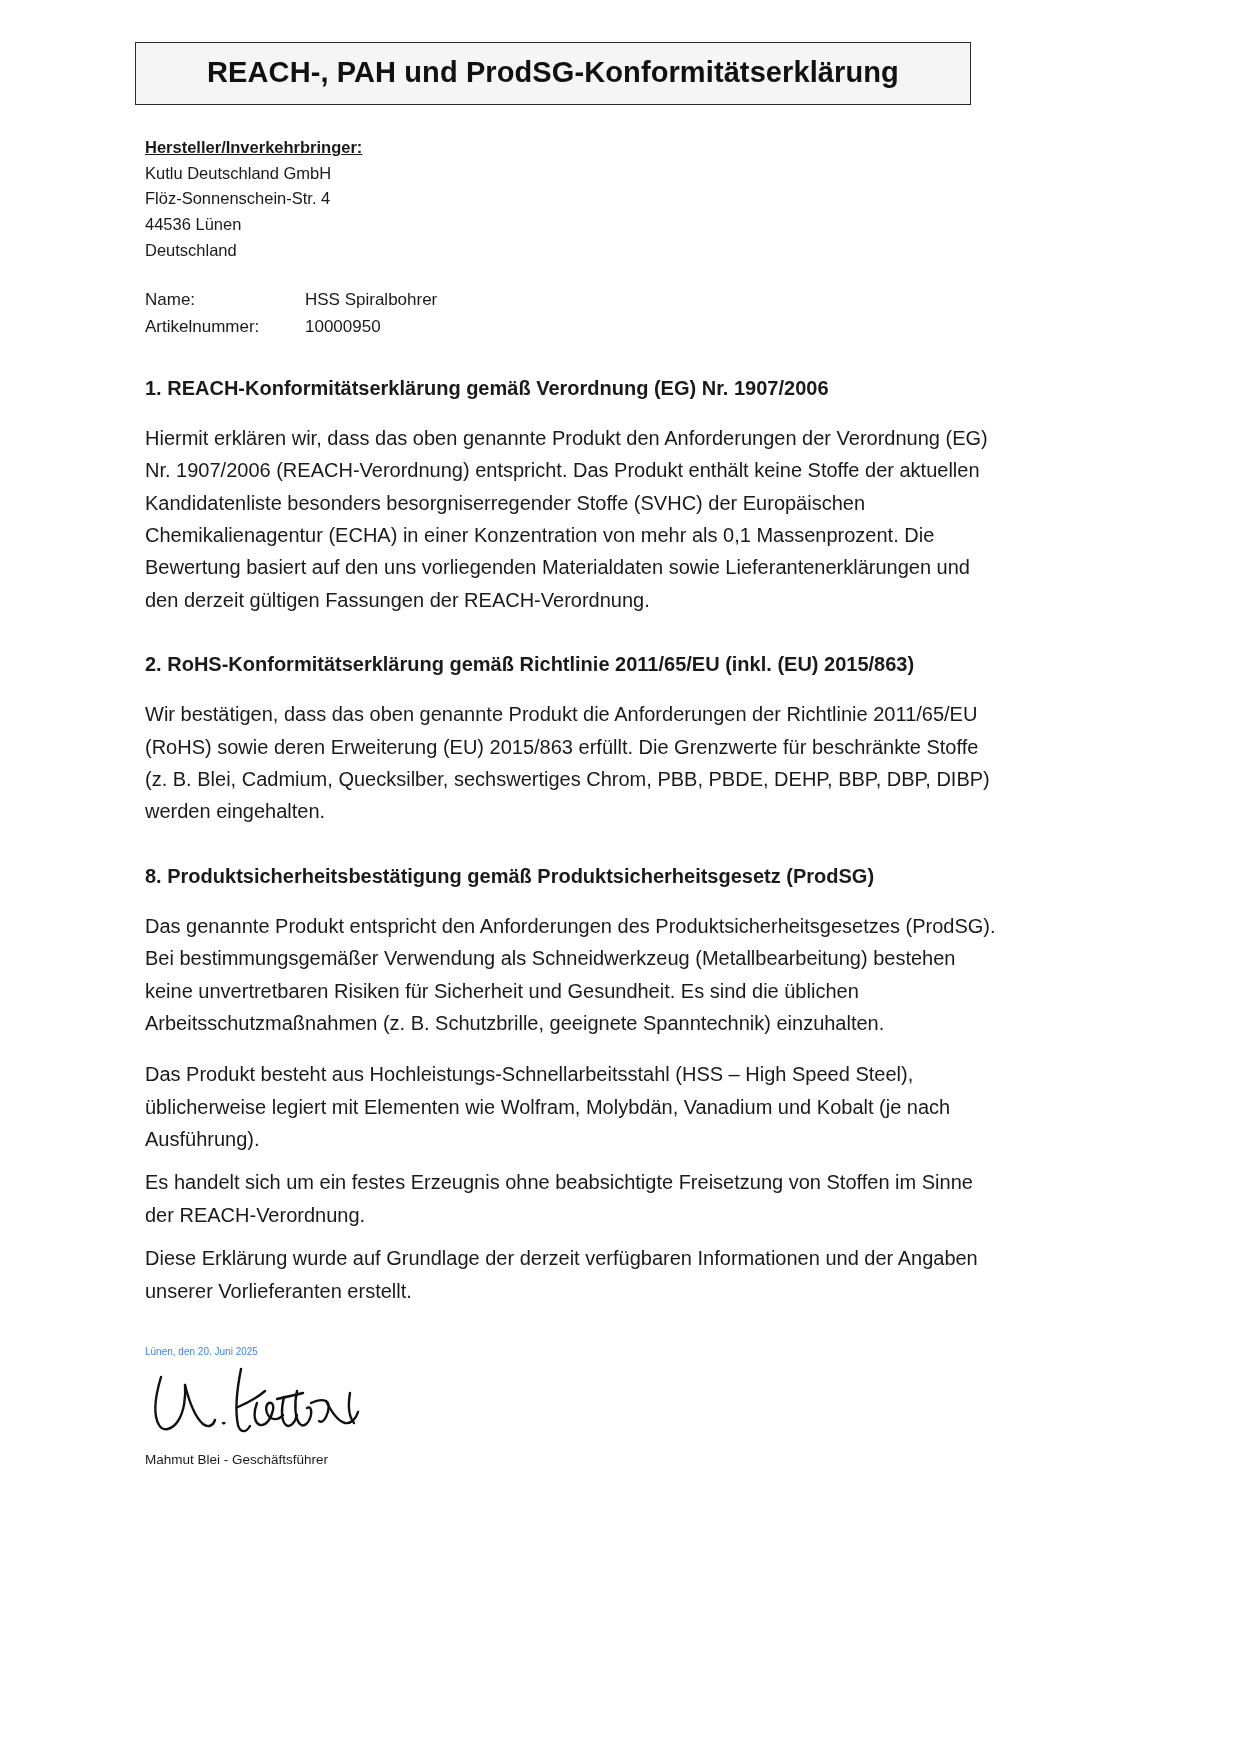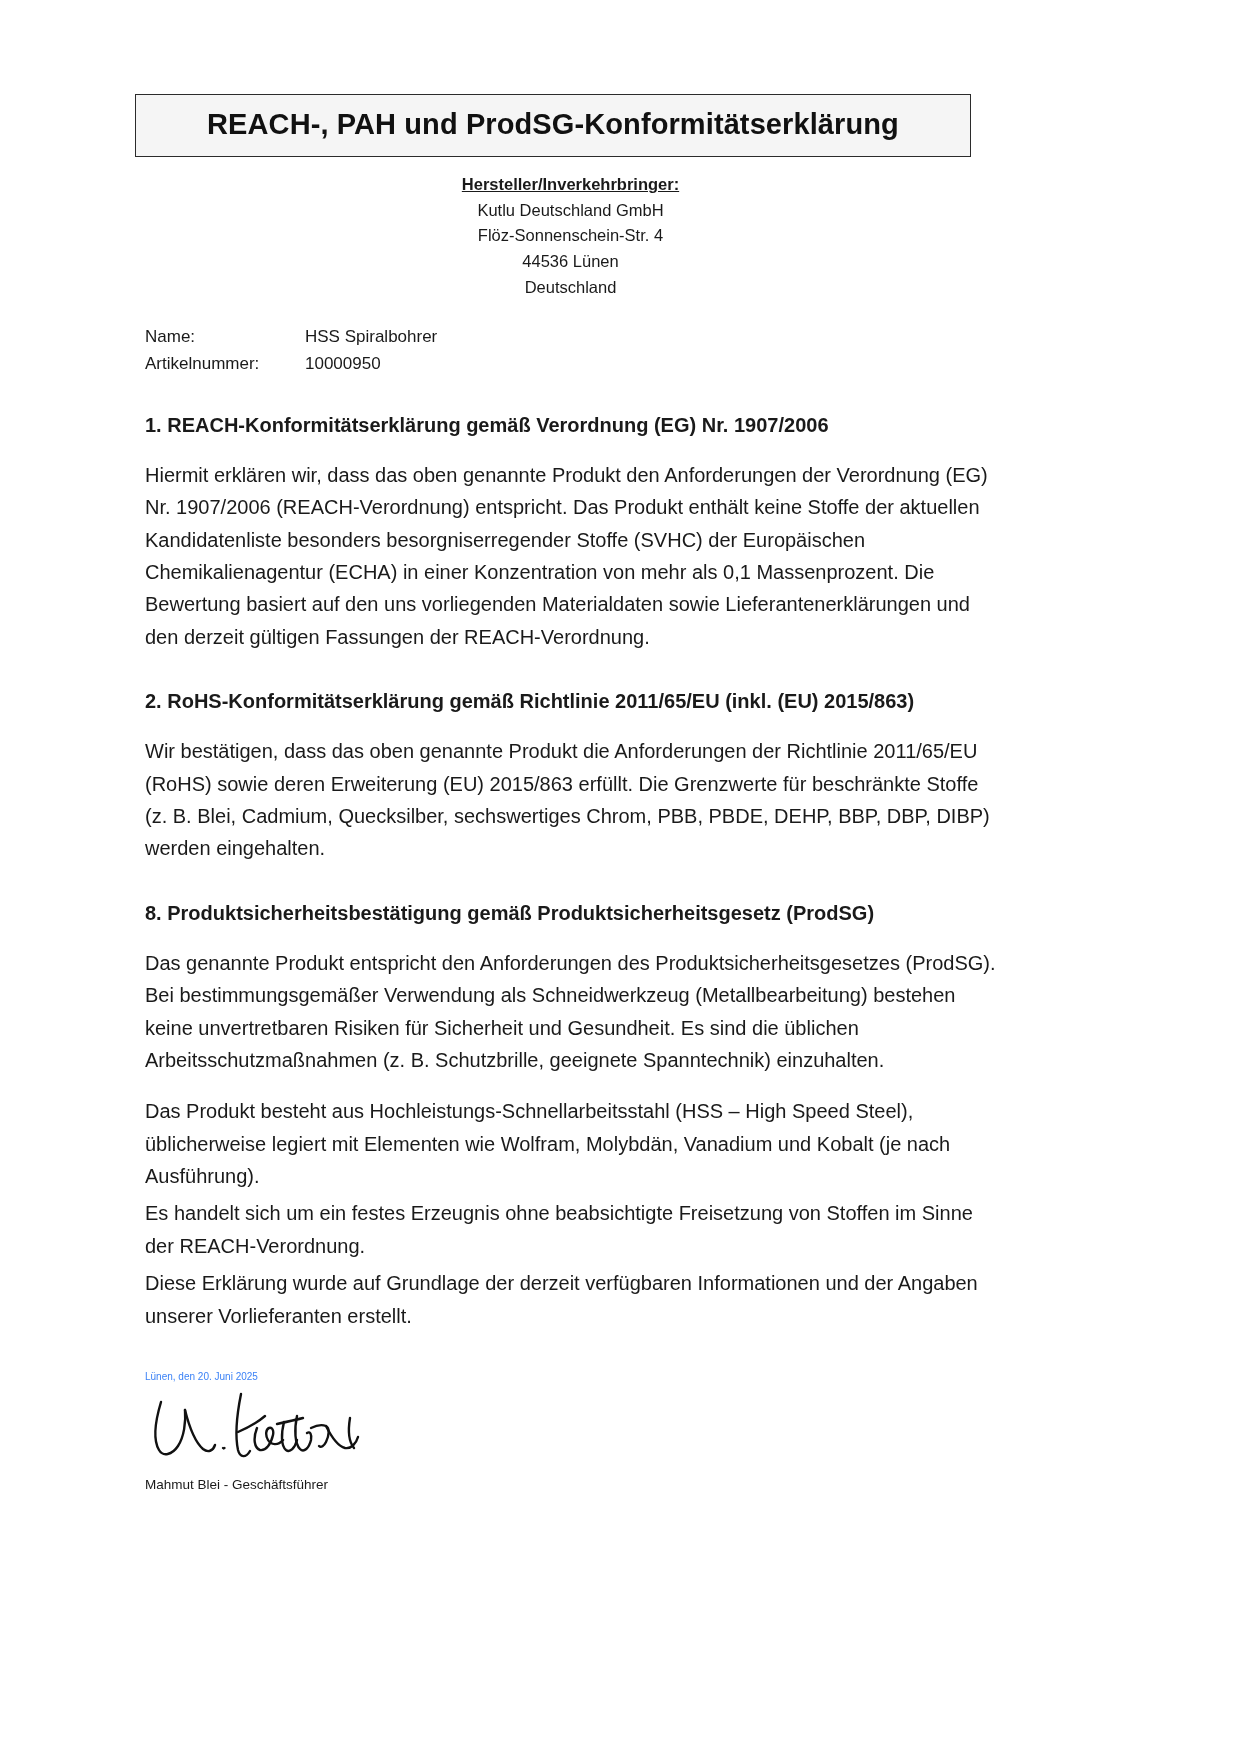--- a/index.html
+++ b/index.html
@@ -12,42 +12,41 @@
     min-height: 1754px;
     font-family: "Liberation Sans", sans-serif;
     color: #1a1a1a;
     -webkit-font-smoothing: antialiased;
   }
   .page {
     position: relative;
     width: 1126px;
     min-height: 1754px;
     box-sizing: border-box;
-    padding: 94px 130px 40px 145px;
+    padding: 42px 130px 40px 145px;
     background: #ffffff;
   }
   
   .title-box {
     border: 1.5px solid #2b2b2b;
     background: #f5f5f5;
     padding: 13px 10px 15px 10px;
     text-align: center;
     margin: 0 25px 0 -10px;
   }
   .title-box .title-text {
     font-size: 29px;
     font-weight: bold;
     letter-spacing: 0.1px;
     color: #111111;
     line-height: 1.15;
   }
   
   .block {
-    margin-top: 15px;
-    text-align: center;
+    margin-top: 30px;
   }
   .manufacturer-label {
     font-weight: bold;
     text-decoration: underline;
     font-size: 16.5px;
     line-height: 1.55;
   }
   .addr-line {
     font-size: 16.5px;
     line-height: 1.55;
@@ -73,21 +72,21 @@
     line-height: 1.5;
   }
   .para {
     font-size: 20px;
     line-height: 1.62;
     margin-top: 19px;
     text-align: left;
     max-width: 970px;
   }
   .para.tight {
-    margin-top: 5px;
+    margin-top: 11px;
   }
   
   .sig-date {
     font-size: 10px;
     margin-top: 38px;
     line-height: 1.4;
     color: #3b82f6;
   }
   .sig-wrap {
     margin-top: 4px;

